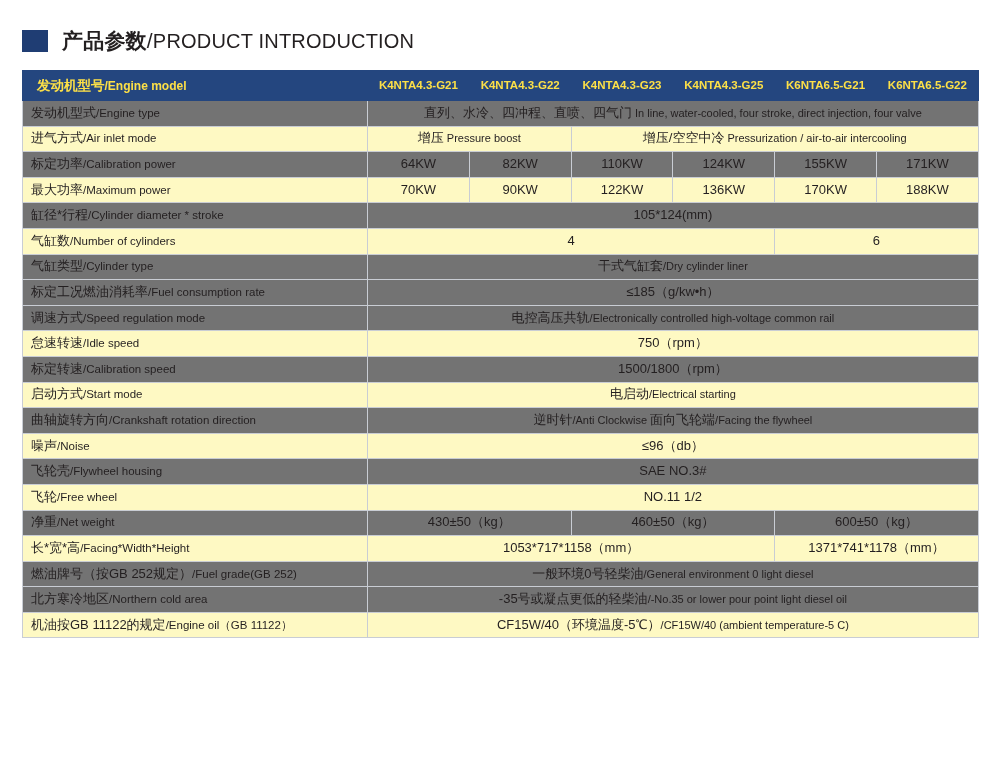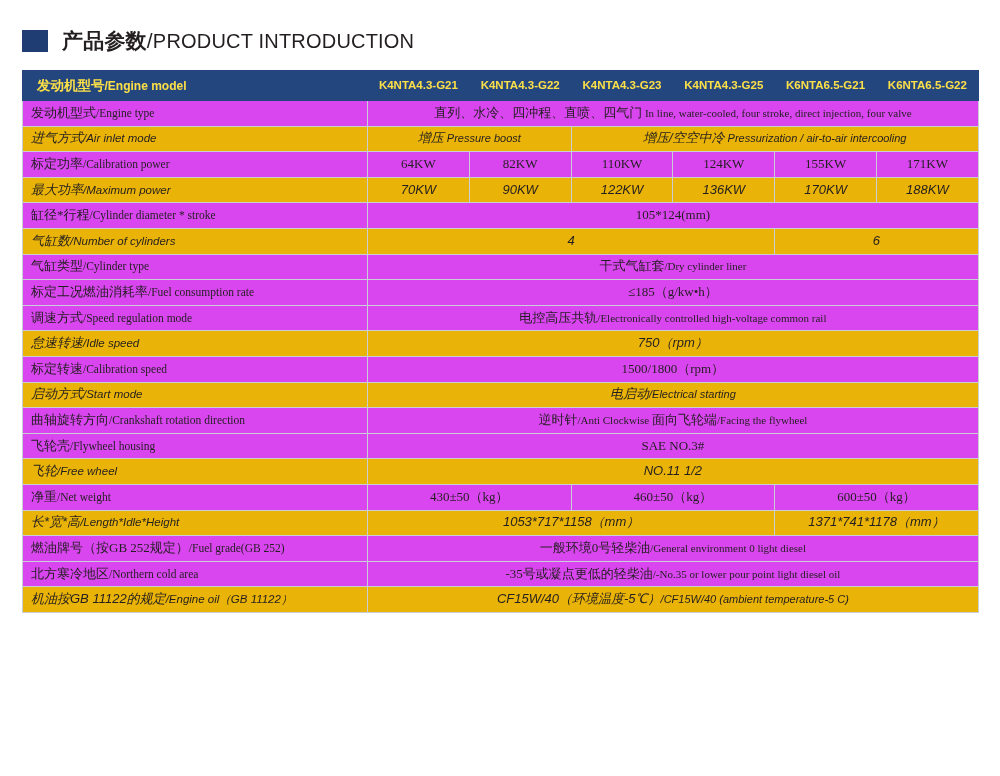--- a/index.html
+++ b/index.html
@@ -103,22 +103,22 @@
   }
   td.label .cn { font-size: 13px; }
   td.label .en { font-size: 11.5px; }
   
   td.val {
     text-align: center;
   }
   td.val .cn { font-size: 13px; }
   td.val .en { font-size: 11px; }
   
-  tr.shade td { background: #d946ef; font-family: Liberation Serif, serif; }
-  tr.plain td { background: #eab308; font-style: italic; }
+  tr.shade td { background: #737373; }
+  tr.plain td { background: #fef9c3; }
 </style>
 </head>
 <body>
 
 <div class="page">
 
   <div class="page-header">
     <div class="header-mark"></div>
     <div class="header-title">
       <span class="cn">产品参数</span><span class="sep">/</span><span class="en">PRODUCT INTRODUCTION</span>
@@ -207,36 +207,40 @@
             <td class="val" colspan="6"><span class="cn">1500/1800（rpm）</span></td>
           </tr>
           <tr class="plain">
             <td class="label"><span class="cn">启动方式</span><span class="en">/Start mode</span></td>
             <td class="val" colspan="6"><span class="cn">电启动</span><span class="en">/Electrical starting</span></td>
           </tr>
           <tr class="shade">
             <td class="label"><span class="cn">曲轴旋转方向</span><span class="en">/Crankshaft rotation direction</span></td>
             <td class="val" colspan="6"><span class="cn">逆时针</span><span class="en">/Anti Clockwise </span><span class="cn">面向飞轮端</span><span class="en">/Facing the flywheel</span></td>
           </tr>
+          <tr class="plain">
+            <td class="label"><span class="cn">噪声</span><span class="en">/Noise</span></td>
+            <td class="val" colspan="6"><span class="cn">≤96（db）</span></td>
+          </tr>
           <tr class="shade">
             <td class="label"><span class="cn">飞轮壳</span><span class="en">/Flywheel housing</span></td>
             <td class="val" colspan="6"><span class="cn">SAE NO.3#</span></td>
           </tr>
           <tr class="plain">
             <td class="label"><span class="cn">飞轮</span><span class="en">/Free wheel</span></td>
             <td class="val" colspan="6"><span class="cn">NO.11  1/2</span></td>
           </tr>
           <tr class="shade">
             <td class="label"><span class="cn">净重</span><span class="en">/Net weight</span></td>
             <td class="val" colspan="2"><span class="cn">430±50（kg）</span></td>
             <td class="val" colspan="2"><span class="cn">460±50（kg）</span></td>
             <td class="val" colspan="2"><span class="cn">600±50（kg）</span></td>
           </tr>
           <tr class="plain">
-            <td class="label"><span class="cn">长*宽*高</span><span class="en">/Length*Idle*Height</span></td>
+            <td class="label"><span class="cn">长*宽*高</span><span class="en">/Facing*Width*Height</span></td>
             <td class="val" colspan="4"><span class="cn">1053*717*1158（mm）</span></td>
             <td class="val" colspan="2"><span class="cn">1371*741*1178（mm）</span></td>
           </tr>
           <tr class="shade">
             <td class="label"><span class="cn">燃油牌号（按GB 252规定）</span><span class="en">/Fuel grade(GB 252)</span></td>
             <td class="val" colspan="6"><span class="cn">一般环境0号轻柴油</span><span class="en">/General environment 0 light diesel</span></td>
           </tr>
           <tr class="shade">
             <td class="label"><span class="cn">北方寒冷地区</span><span class="en">/Northern cold area</span></td>
             <td class="val" colspan="6"><span class="cn">-35号或凝点更低的轻柴油</span><span class="en">/-No.35 or lower pour point light diesel oil</span></td>

